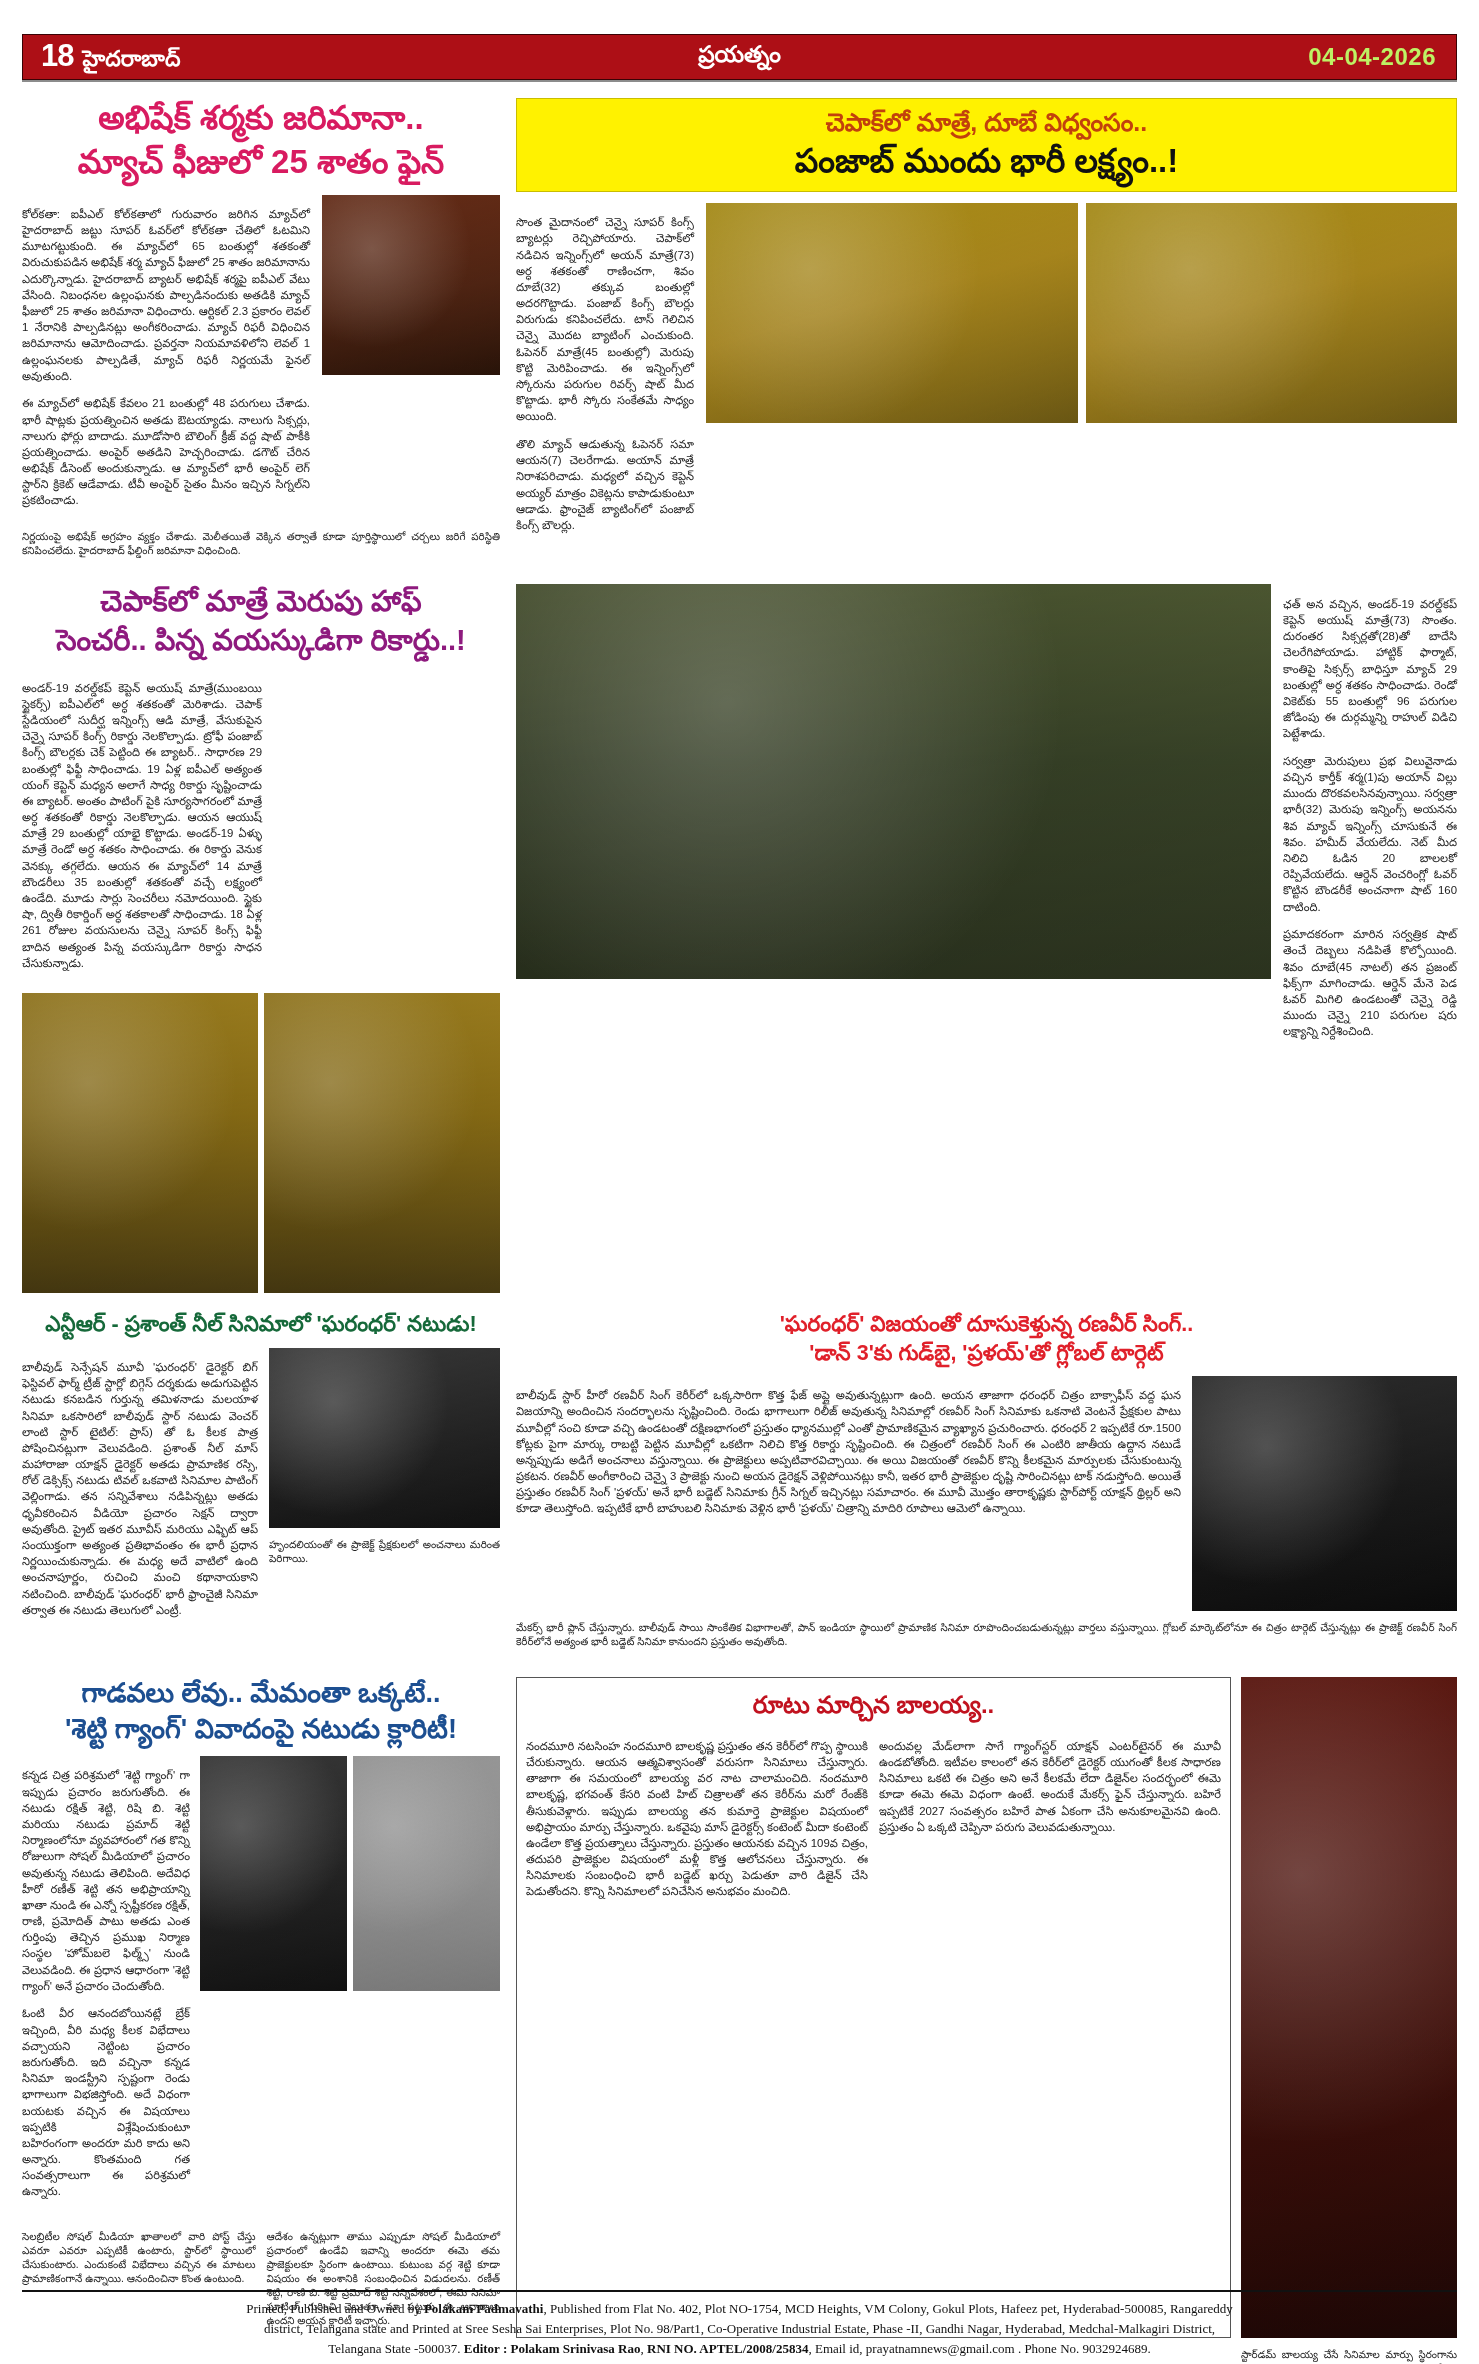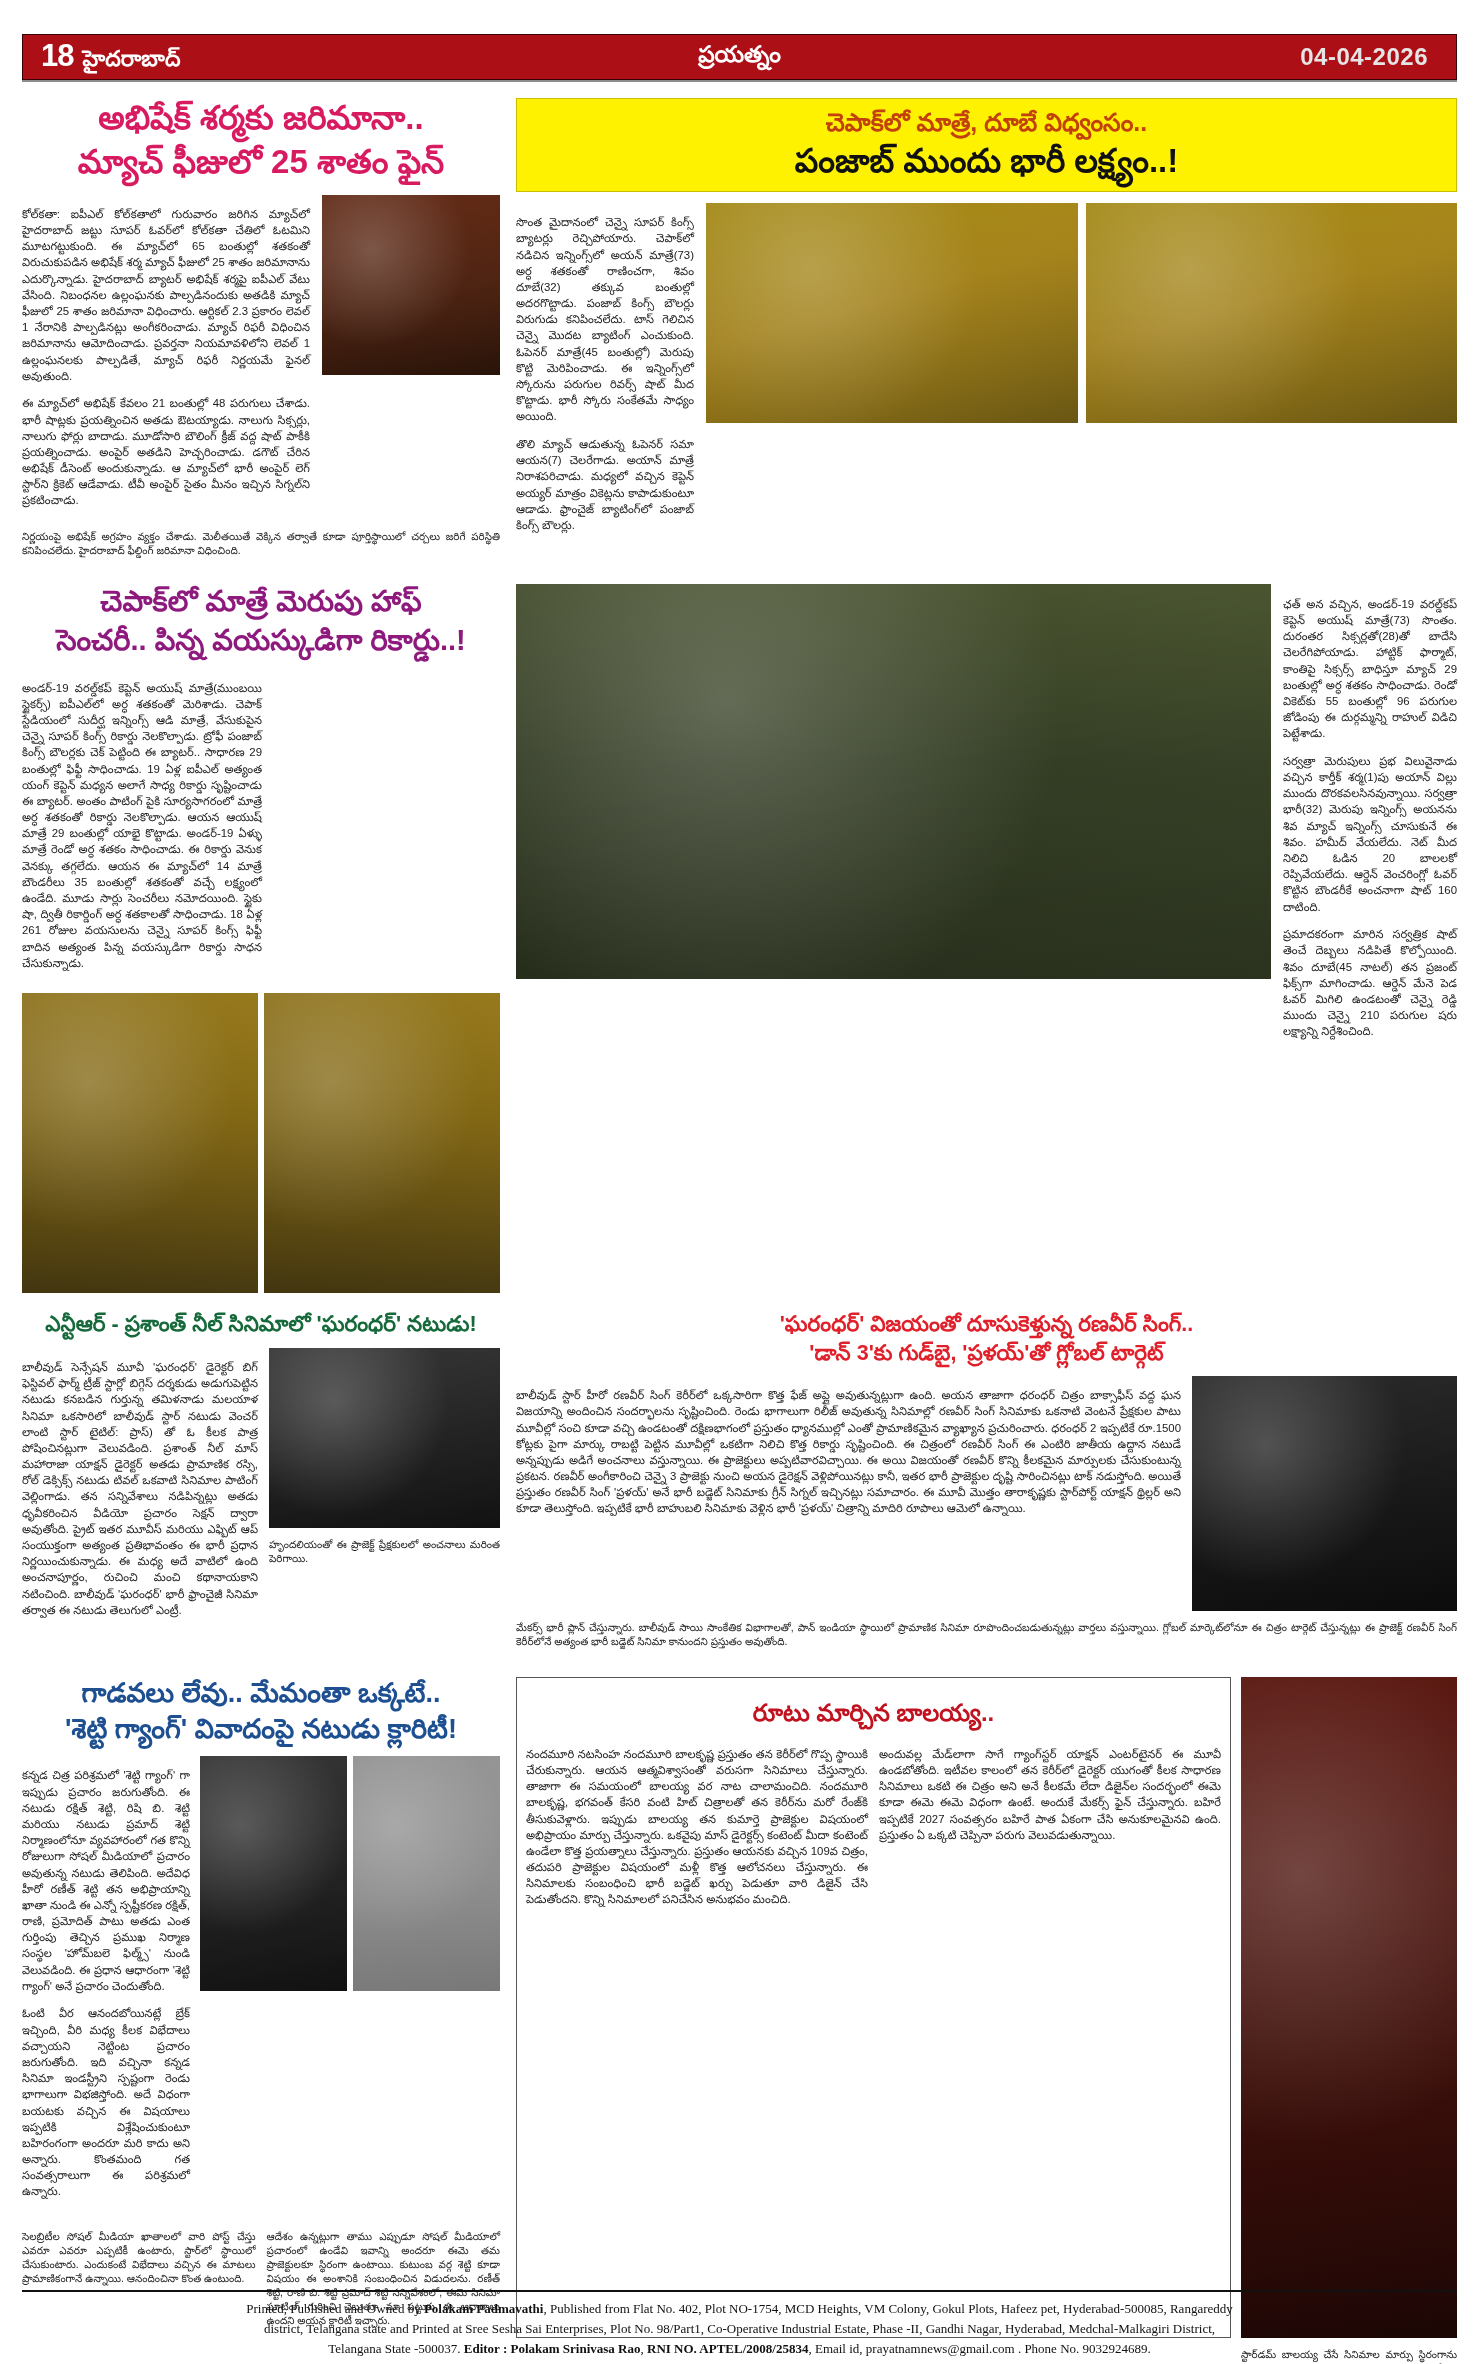--- a/index.html
+++ b/index.html
@@ -24,22 +24,22 @@
     box-shadow:0 2px 0 rgba(0,0,0,.45);
   }
   .mh-left { display:flex; align-items:baseline; gap:9px; padding-left:18px; }
   .mh-page-no { color:#fff; font-size:31px; font-weight:bold; letter-spacing:-1px; }
   .mh-city { color:#fff; font-size:22px; font-weight:bold; }
   .mh-title {
     position:absolute; left:0; right:0; text-align:center;
     color:#fff; font-size:23px; font-weight:bold;
   }
   .mh-date {
-    margin-left:auto; padding-right:28px;
-    color:#e5e5e5; font-size:24px; font-weight:bold; letter-spacing:.5px;
+    margin-left:auto; padding-right:20px;
+    color:#bef264; font-size:24px; font-weight:bold; letter-spacing:.5px;
   }
 
   
   .hl { font-weight:bold; line-height:1.22; text-align:center; }
   .hl.pink   { color:#d81b60; }
   .hl.purple { color:#8e1a7e; }
   .hl.green  { color:#16693a; }
   .hl.red    { color:#e0202a; }
   .hl.blue   { color:#1d4f91; }
   .hl.dkred  { color:#c1121f; }
@@ -127,21 +127,21 @@
   .s4-left { width:478px; }
   .s4-hl { font-size:27px; }
   .s4-hl .l2 { display:block; margin-top:3px;text-align:center; }
   .s4-body { display:flex; gap:10px; margin-top:10px; }
   .s4-text { width:168px; }
   .s4-pics { flex:1; display:flex; gap:6px; }
   .s4-pics .photo { flex:1; height:235px; }
 
   .s4-right { flex:1; display:flex; gap:10px; }
   .boxed {
-    flex:1; border:1px solid #555; padding:20px 9px 9px;
+    flex:1; border:1px solid #555; padding:12px 9px 9px;
     display:flex; flex-direction:column;
   }
   .box-hl { font-size:24px; margin-bottom:7px; }
   .box-cols { display:flex; gap:11px; flex:1; }
   .box-cols .body-col { flex:1; }
   .s4r-pic { width:216px; }
   .s4r-pic .photo { width:100%; height:100%; min-height:300px; }
 
   .caption-row { display:flex; gap:11px; margin-top:9px; }
   .caption-row .cap { flex:1; }

